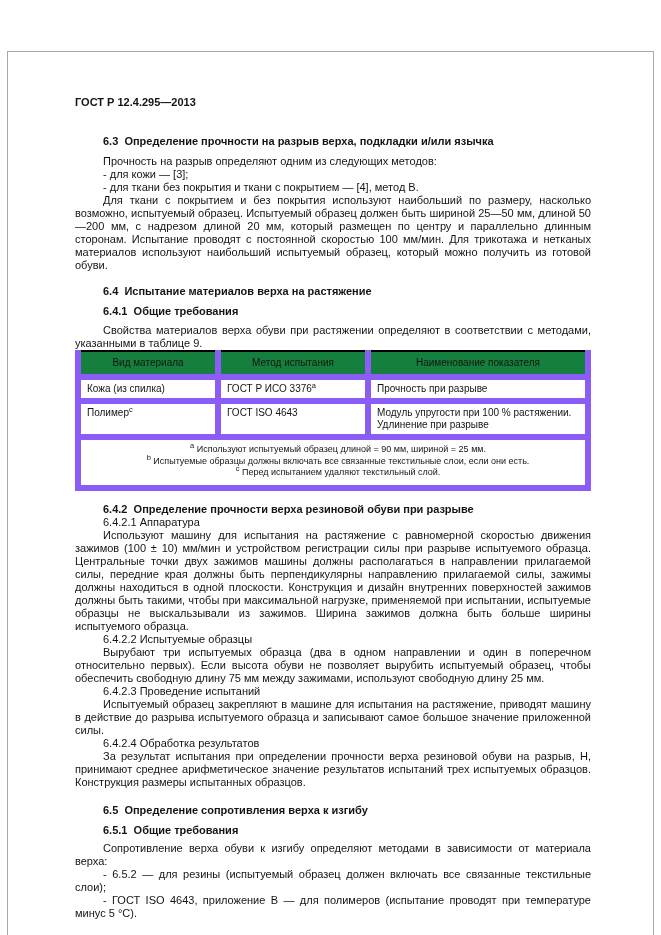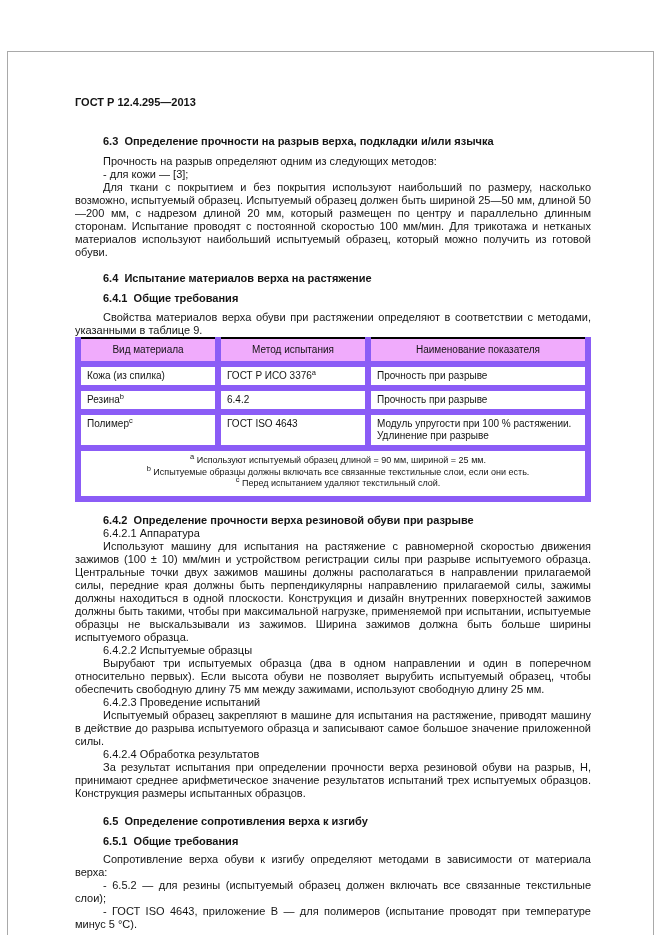--- a/index.html
+++ b/index.html
@@ -13,38 +13,39 @@
   .h63{margin-top:26px;margin-bottom:7px;}
   .h64{margin-top:13px;margin-bottom:7px;}
   .h641{margin-bottom:6px;}
   .h642{margin-top:12px;}
   .h65{margin-top:15px;margin-bottom:7px;}
   .h651{margin-bottom:5px;}
   .caption{margin-top:13px;margin-bottom:5px;font-size:10px;text-indent:0;text-align:left;}
   .cap-label{letter-spacing:2px;}
   table.t9{width:100%;border-collapse:collapse;table-layout:fixed;font-size:10px;line-height:12px;}
   .t9 th,.t9 td{border:6px solid #8b5cf6;padding:3px 6px;vertical-align:top;text-align:left;}
-  .t9 th{border-top:2px solid #000;font-weight:normal;text-align:center;background:#f0abfc;padding:5px 4px;}
+  .t9 th{border-top:2px solid #000;font-weight:normal;text-align:center;background:#15803d;padding:5px 4px;}
   .t9 td.pre{white-space:pre-line;}
   .t9 td.fnblock{padding:4px 10px 6px;font-size:9px;line-height:11.5px;}
   .fn{padding-left:10px;text-align:center;}
   sup{font-size:7.5px;line-height:0;vertical-align:super;}
 </style>
 </head>
 <body>
 
 <div class="page">
   <div class="frame"></div>
   <div class="content">
 
     <div class="doc-header">ГОСТ Р 12.4.295—2013</div>
 
     <p class="h h63">6.3  Определение прочности на разрыв верха, подкладки и/или язычка</p>
     <p>Прочность на разрыв определяют одним из следующих методов:</p>
     <p>- для кожи — [3];</p>
+    <p>- для ткани без покрытия и ткани с покрытием — [4], метод В.</p>
     <p>Для ткани с покрытием и без покрытия используют наибольший по размеру, насколько возможно, испытуемый образец. Испытуемый образец должен быть шириной 25—50 мм, длиной 50—200 мм, с надрезом длиной 20 мм, который размещен по центру и параллельно длинным сторонам. Испытание проводят с постоянной скоростью 100 мм/мин. Для трикотажа и нетканых материалов используют наибольший испытуемый образец, который можно получить из готовой обуви.</p>
 
     <p class="h h64">6.4  Испытание материалов верха на растяжение</p>
     <p class="h h641">6.4.1  Общие требования</p>
     <p>Свойства материалов верха обуви при растяжении определяют в соответствии с методами, указанными в таблице 9.</p>
 
 
     <table class="t9">
       <colgroup>
         <col style="width:140px">
@@ -55,25 +56,20 @@
         <tr>
           <th>Вид материала</th>
           <th>Метод испытания</th>
           <th>Наименование показателя</th>
         </tr>
       </thead>
       <tbody>
         <tr>
           <td><span>Кожа (из спилка)</span><sup></sup></td>
           <td><span>ГОСТ Р ИСО 3376</span><sup>a</sup></td>
-          <td class="pre">Прочность при разрыве</td>
-        </tr>
-        <tr>
-          <td><span>Резина</span><sup>b</sup></td>
-          <td><span>6.4.2</span><sup></sup></td>
           <td class="pre">Прочность при разрыве</td>
         </tr>
         <tr>
           <td><span>Полимер</span><sup>c</sup></td>
           <td><span>ГОСТ ISO 4643</span><sup></sup></td>
           <td class="pre">Модуль упругости при 100 % растяжении.
 Удлинение при разрыве</td>
         </tr>
         <tr>
           <td class="fnblock" colspan="3">

